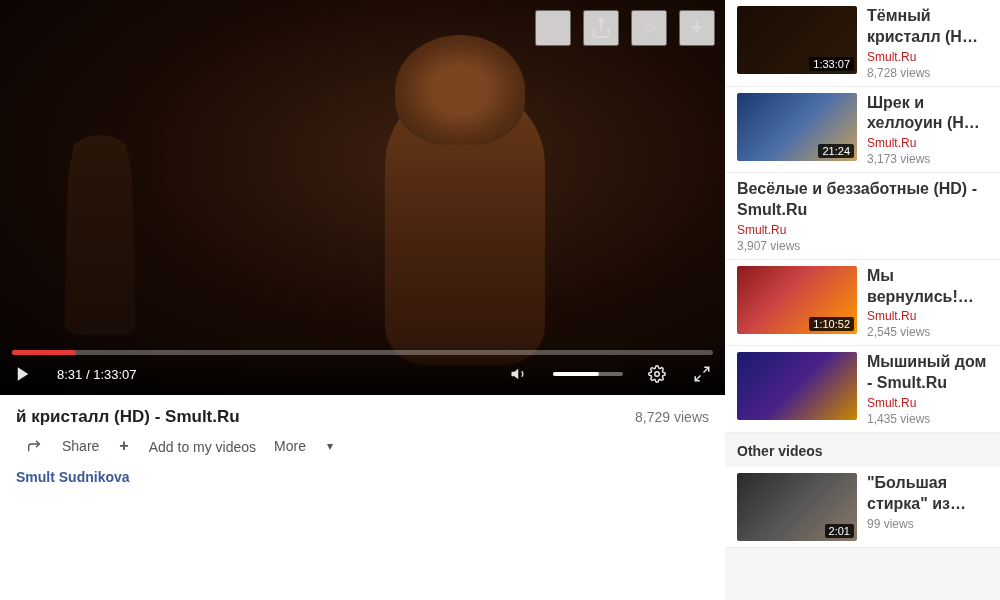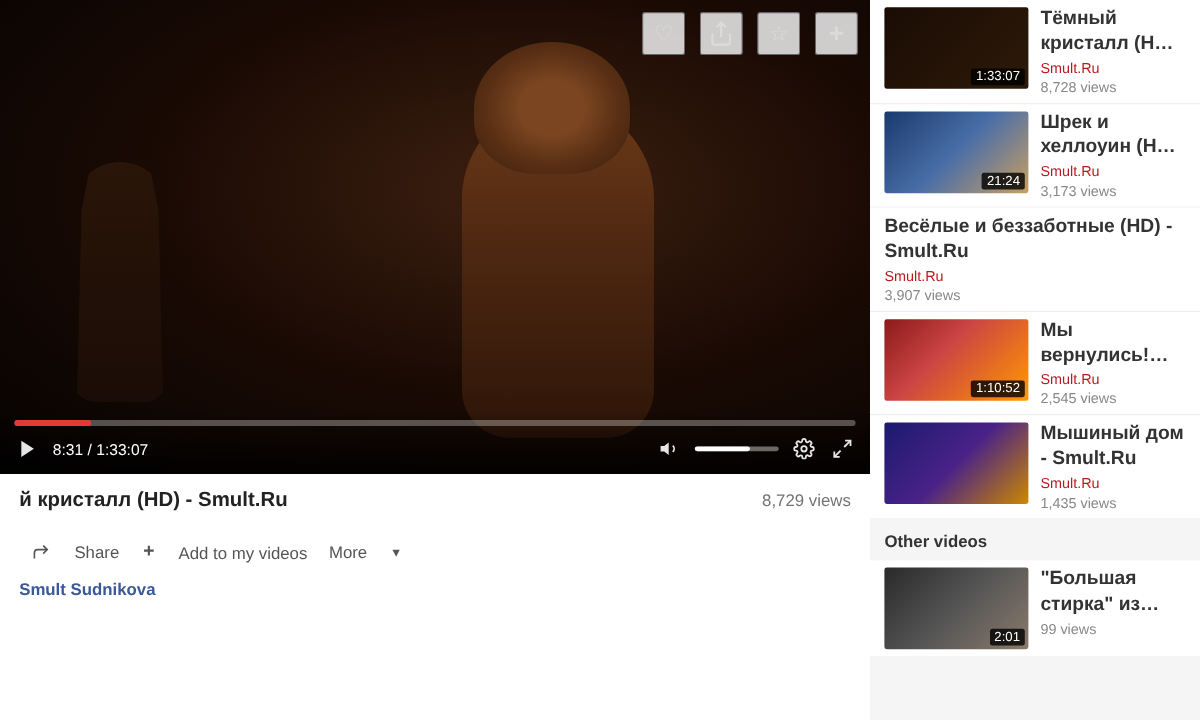--- a/index.html
+++ b/index.html
@@ -124,21 +124,21 @@
     .progress-bar-fill {
       height: 100%;
       background: #e53935;
       border-radius: 3px;
       width: 9.1%;
     }
 
     .controls-row {
       display: flex;
       align-items: center;
-      gap: 10px;
+      gap: 23px;
       color: #fff;
       font-size: 13px;
     }
 
     .control-btn {
       background: none;
       border: none;
       color: #fff;
       cursor: pointer;
       font-size: 16px;
@@ -177,21 +177,21 @@
     .video-info {
       background: #fff;
       padding: 12px 16px;
       flex: 1;
     }
 
     .video-title-row {
       display: flex;
       align-items: flex-start;
       justify-content: space-between;
-      margin-bottom: 18px;
+      margin-bottom: 4px;
     }
 
     .video-title {
       font-size: 17px;
       font-weight: bold;
       color: #222;
     }
 
     .views-count {
       font-size: 14px;

